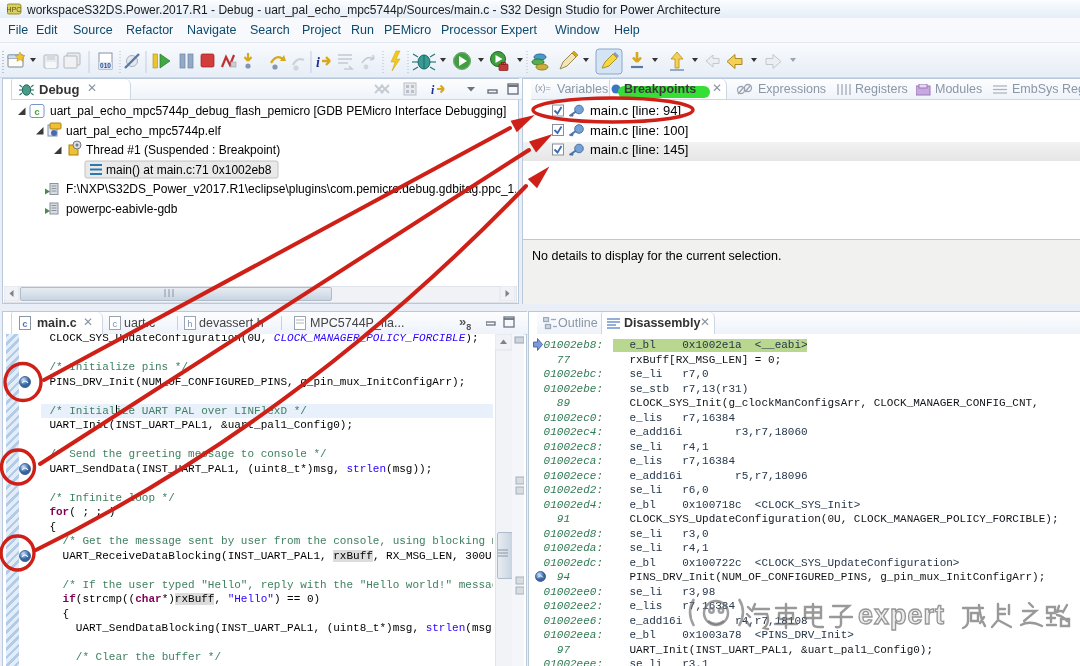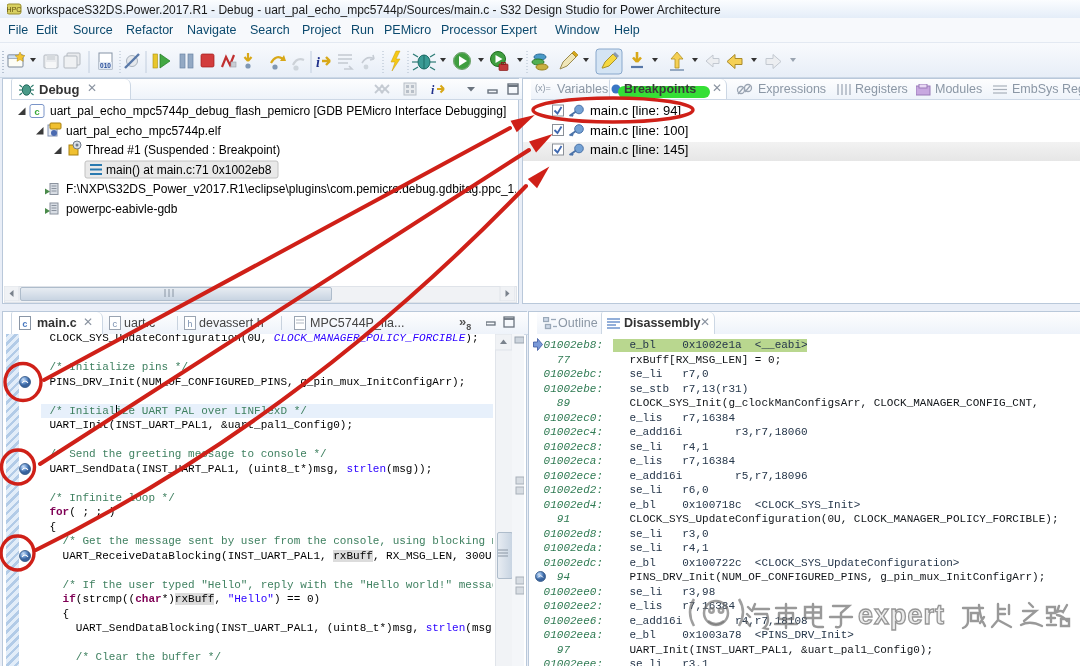--- a/index.html
+++ b/index.html
@@ -351,20 +351,23 @@
         <path d="M31.5 10.5 l3 3 4-6.5" stroke="#3f68b0" stroke-width="1.8" fill="none"></path>
         <circle cx="56" cy="9.5" r="4.3" fill="#73a1d4" stroke="#4a72a8"></circle>
         <path d="M46.5 16 l6.5-4.5 M48.5 16.5 l1.5-2" stroke="#4a72a8" stroke-width="2"></path>
       </g>
     </svg>
     <span class="abs bp13" style="left:67px;top:3px">main.c [line: 94]</span>
     <span class="abs bp13" style="left:67px;top:22.5px">main.c [line: 100]</span>
     <span class="abs bp13" style="left:67px;top:42px">main.c [line: 145]</span>
   </div>
 
+  <div class="abs" style="left:0;top:160px;width:558px;height:64px;background:#f1f1f0;border-top:1px solid #c6c6c6">
+    <span class="abs t12" style="left:9px;top:9px">No details to display for the current selection.</span>
+  </div>
 </div>
 <div class="panel" style="left:2px;top:311px;width:523px;height:355px;border-bottom:none">
   <div class="phead" style="left:0;top:0;width:521px;height:22px">
 
     <div class="ptab" style="left:0;width:90px;height:22px"></div>
     <svg class="abs" style="left:8px;top:4px" width="13" height="15">
         <rect x="0.5" y="0.5" width="11" height="13" fill="#fff" stroke="#8a96a6"></rect>
         <text x="6" y="11" font-size="9" font-weight="bold" fill="#4a7ac0" text-anchor="middle" font-family="Liberation Mono">c</text>
       </svg>
     <span class="abs tabtx" style="left:26px;top:4px">main.c</span>

